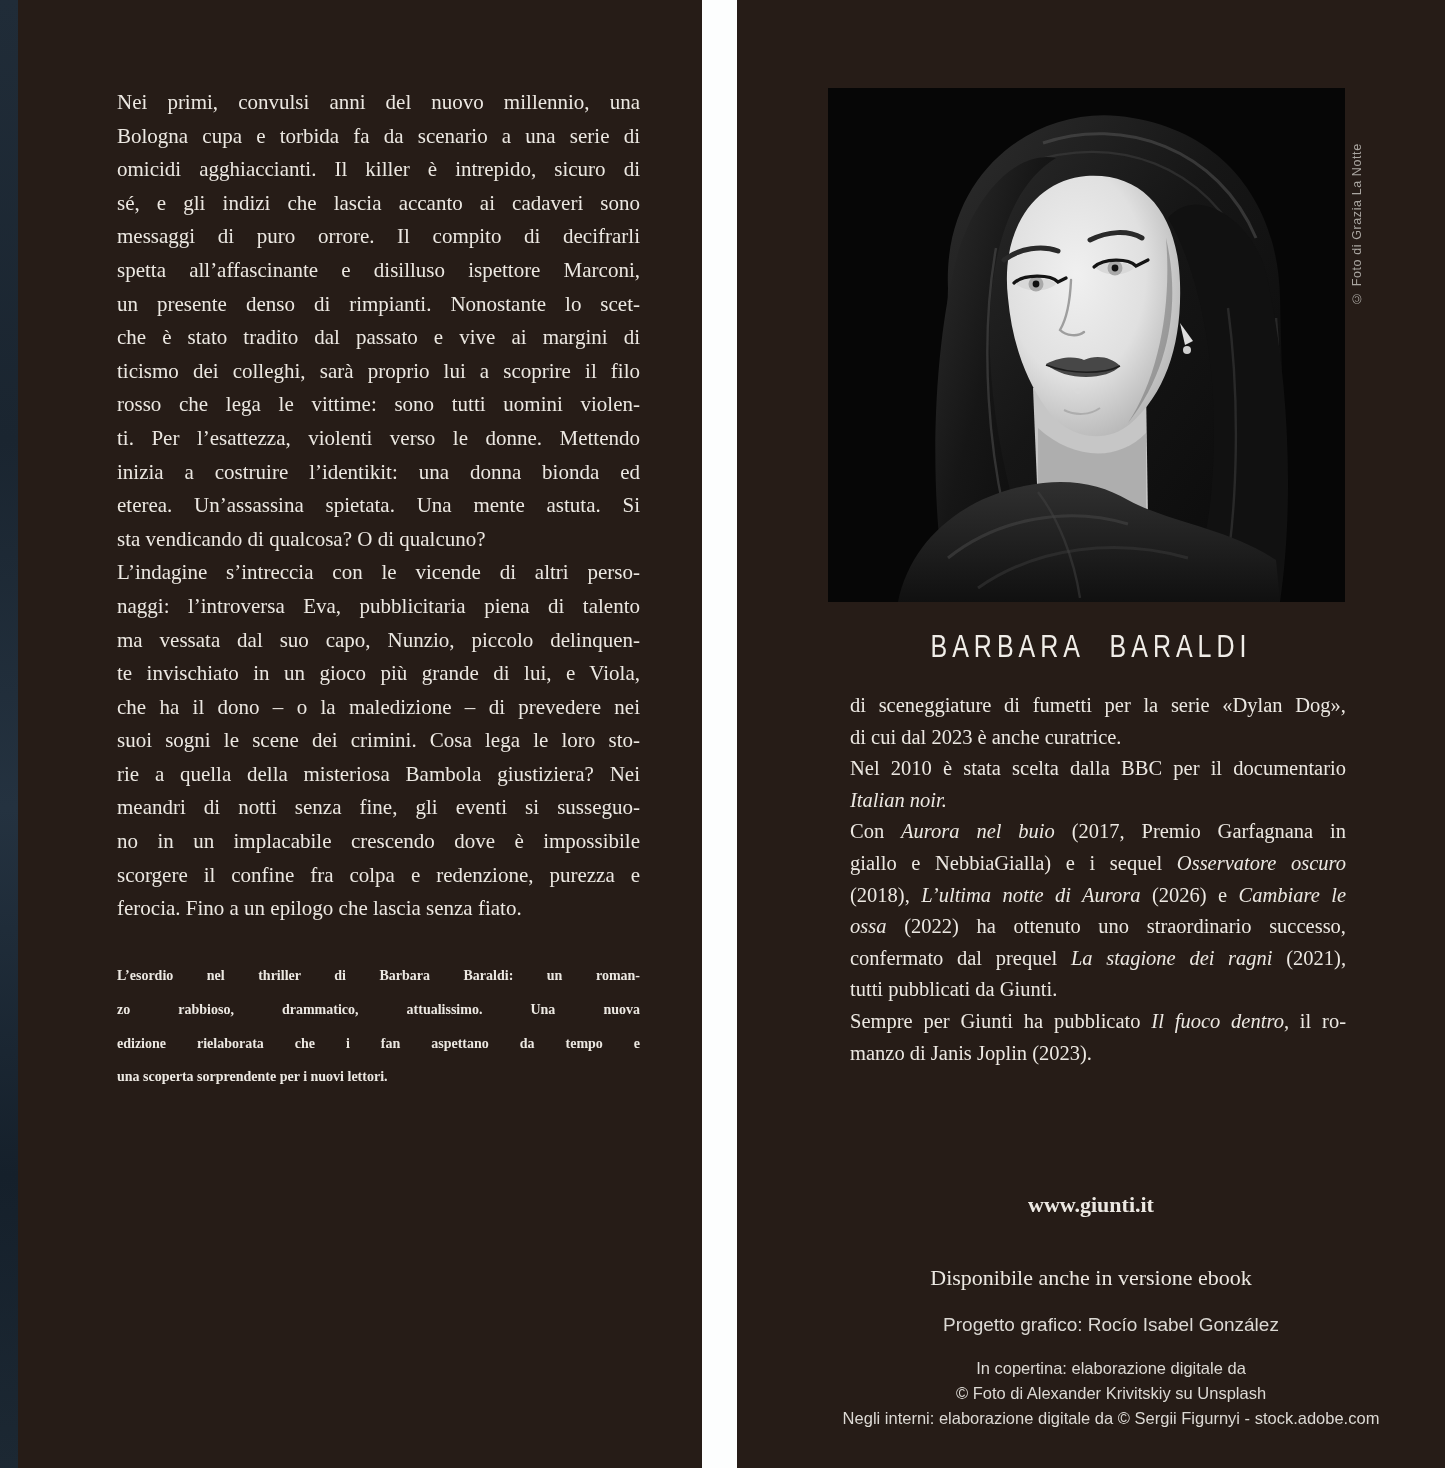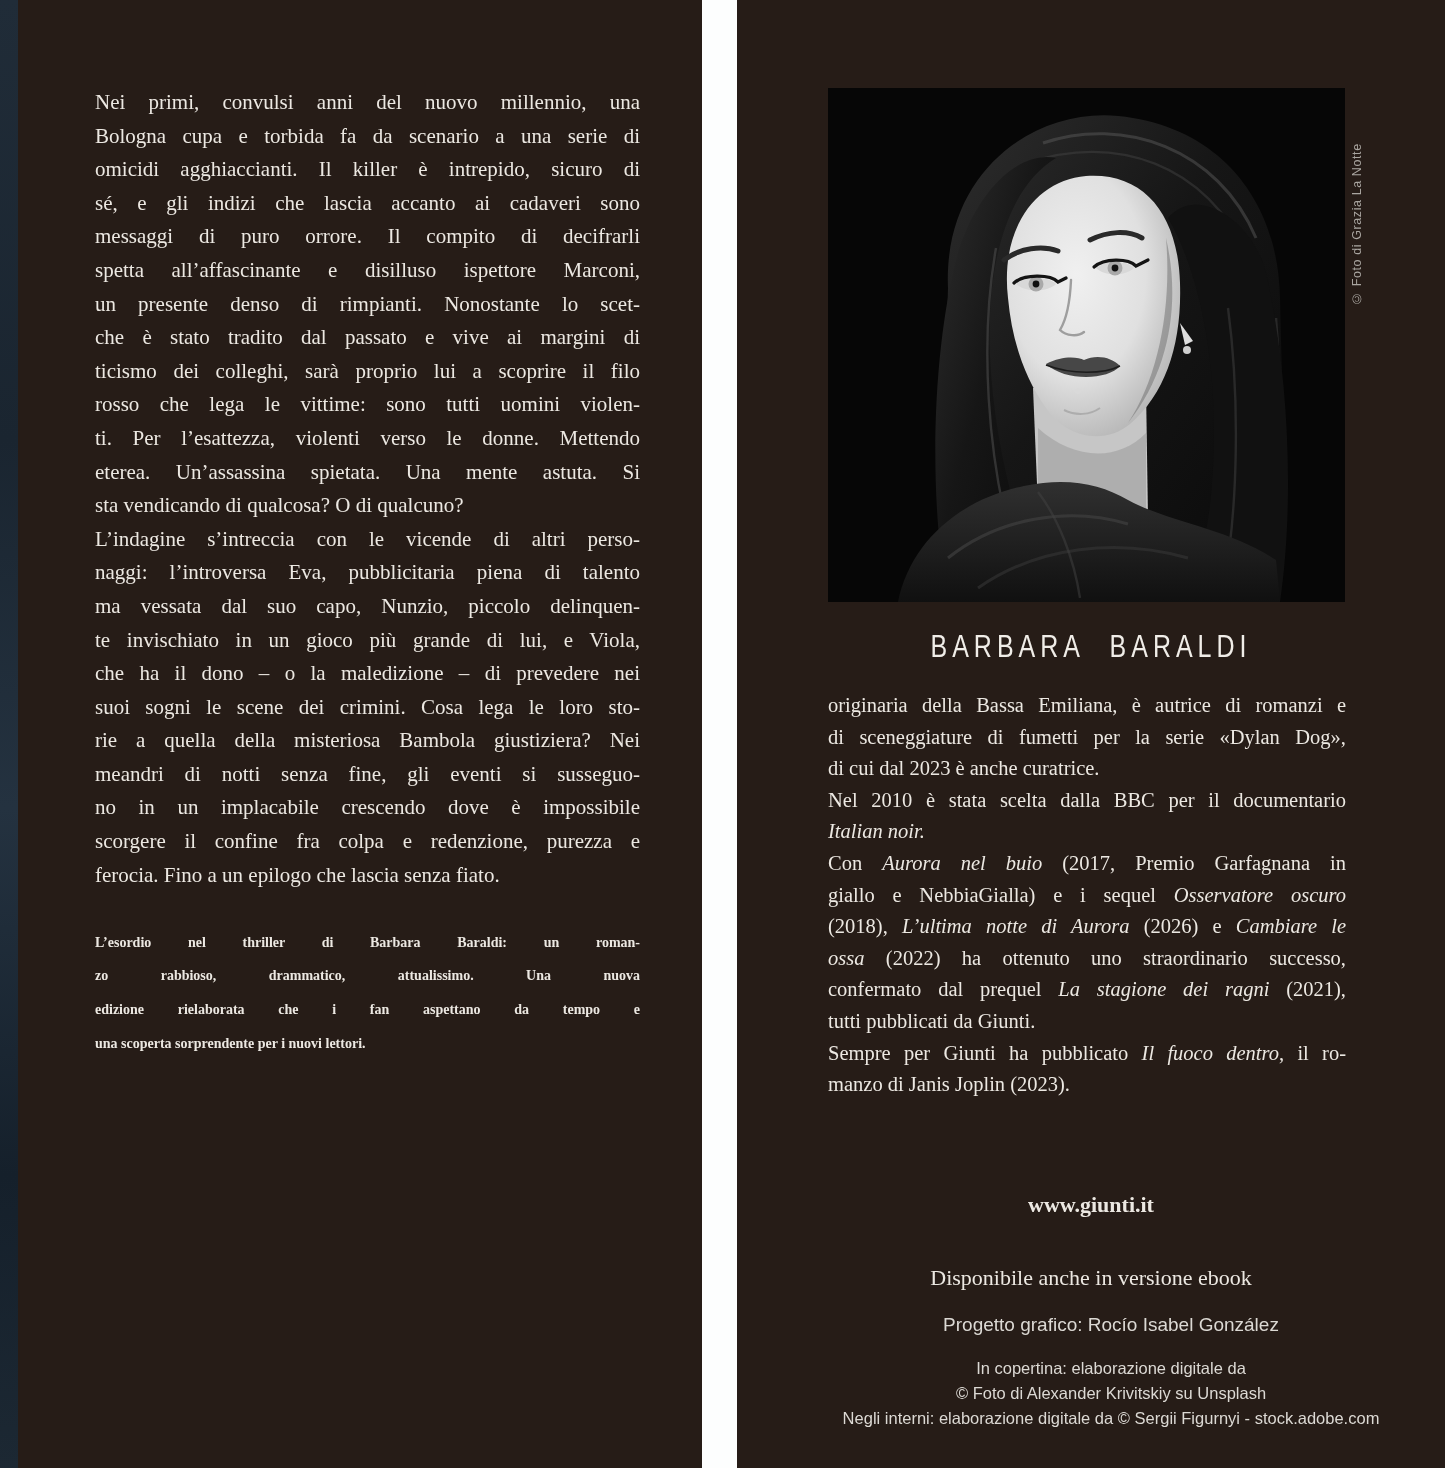--- a/index.html
+++ b/index.html
@@ -21,21 +21,21 @@
   .panel.left  { left:18px;  width:684px; }
   .panel.right { left:737px; width:708px; }
   .gutter { position:absolute; left:702px; top:0; width:35px; height:100%; background:#fdfefe; }
 
   
   .text-block { position:absolute; color:#ece8e2; }
   .synopsis { left:77px; top:86px; width:545px; font-size:21px; line-height:33.6px; }
   .bio      { left:91px; top:690px; width:518px; font-size:20.5px; line-height:31.6px; }
   .para { margin:0; }
   .para.bold { font-weight:bold; margin-top:33.6px; font-size:14px; }
-  .jline { text-align:justify; text-align-last:justify; }
+  .jline { text-align:justify; text-align-last:justify;margin-left:22px; }
   .jline.last { text-align-last:left; }
   .it { font-style:italic; }
 
   
   .photo { position:absolute; left:91px; top:88px; width:517px; height:514px; margin:0; }
   .photo svg { display:block; width:100%; height:100%; }
 
   .photo-credit {
     position:absolute; left:613px; top:90px; height:215px;
     writing-mode:vertical-rl; transform:rotate(180deg);
@@ -82,20 +82,21 @@
           <div class="jline"><span>Bologna cupa e torbida fa da scenario a una serie di</span></div>
           <div class="jline"><span>omicidi agghiaccianti. Il killer è intrepido, sicuro di</span></div>
           <div class="jline"><span>sé, e gli indizi che lascia accanto ai cadaveri sono</span></div>
           <div class="jline"><span>messaggi di puro orrore. Il compito di decifrarli</span></div>
           <div class="jline"><span>spetta all’affascinante e disilluso ispettore Marconi,</span></div>
           <div class="jline"><span>un presente denso di rimpianti. Nonostante lo scet-</span></div>
           <div class="jline"><span>che è stato tradito dal passato e vive ai margini di</span></div>
           <div class="jline"><span>ticismo dei colleghi, sarà proprio lui a scoprire il filo</span></div>
           <div class="jline"><span>rosso che lega le vittime: sono tutti uomini violen-</span></div>
           <div class="jline"><span>ti. Per l’esattezza, violenti verso le donne. Mettendo</span></div>
+          <div class="jline"><span>inizia a costruire l’identikit: una donna bionda ed</span></div>
           <div class="jline"><span>eterea. Un’assassina spietata. Una mente astuta. Si</span></div>
           <div class="jline last"><span>sta vendicando di qualcosa? O di qualcuno?</span></div>
         </div>
         <div class="para">
           <div class="jline"><span>L’indagine s’intreccia con le vicende di altri perso-</span></div>
           <div class="jline"><span>naggi: l’introversa Eva, pubblicitaria piena di talento</span></div>
           <div class="jline"><span>ma vessata dal suo capo, Nunzio, piccolo delinquen-</span></div>
           <div class="jline"><span>te invischiato in un gioco più grande di lui, e Viola,</span></div>
           <div class="jline"><span>che ha il dono – o la maledizione – di prevedere nei</span></div>
           <div class="jline"><span>suoi sogni le scene dei crimini. Cosa lega le loro sto-</span></div>
@@ -201,21 +202,20 @@
         </g>
       </svg>
     </figure>
 
     <div class="photo-credit">© Foto di Grazia La Notte</div>
 
     <h1 class="author">BARBARA BARALDI</h1>
 
     <div class="text-block bio">
         <div class="para">
-          <div class="jline"><span>originaria della Bassa Emiliana, è autrice di romanzi e</span></div>
           <div class="jline"><span>di sceneggiature di fumetti per la serie «Dylan Dog»,</span></div>
           <div class="jline last"><span>di cui dal 2023 è anche curatrice.</span></div>
         </div>
         <div class="para">
           <div class="jline"><span>Nel 2010 è stata scelta dalla BBC per il documentario</span></div>
           <div class="jline last"><span class="it">Italian noir.</span></div>
         </div>
         <div class="para">
           <div class="jline"><span>Con </span><span class="it">Aurora nel buio</span><span> (2017, Premio Garfagnana in</span></div>
           <div class="jline"><span>giallo e NebbiaGialla) e i sequel </span><span class="it">Osservatore oscuro</span></div>

